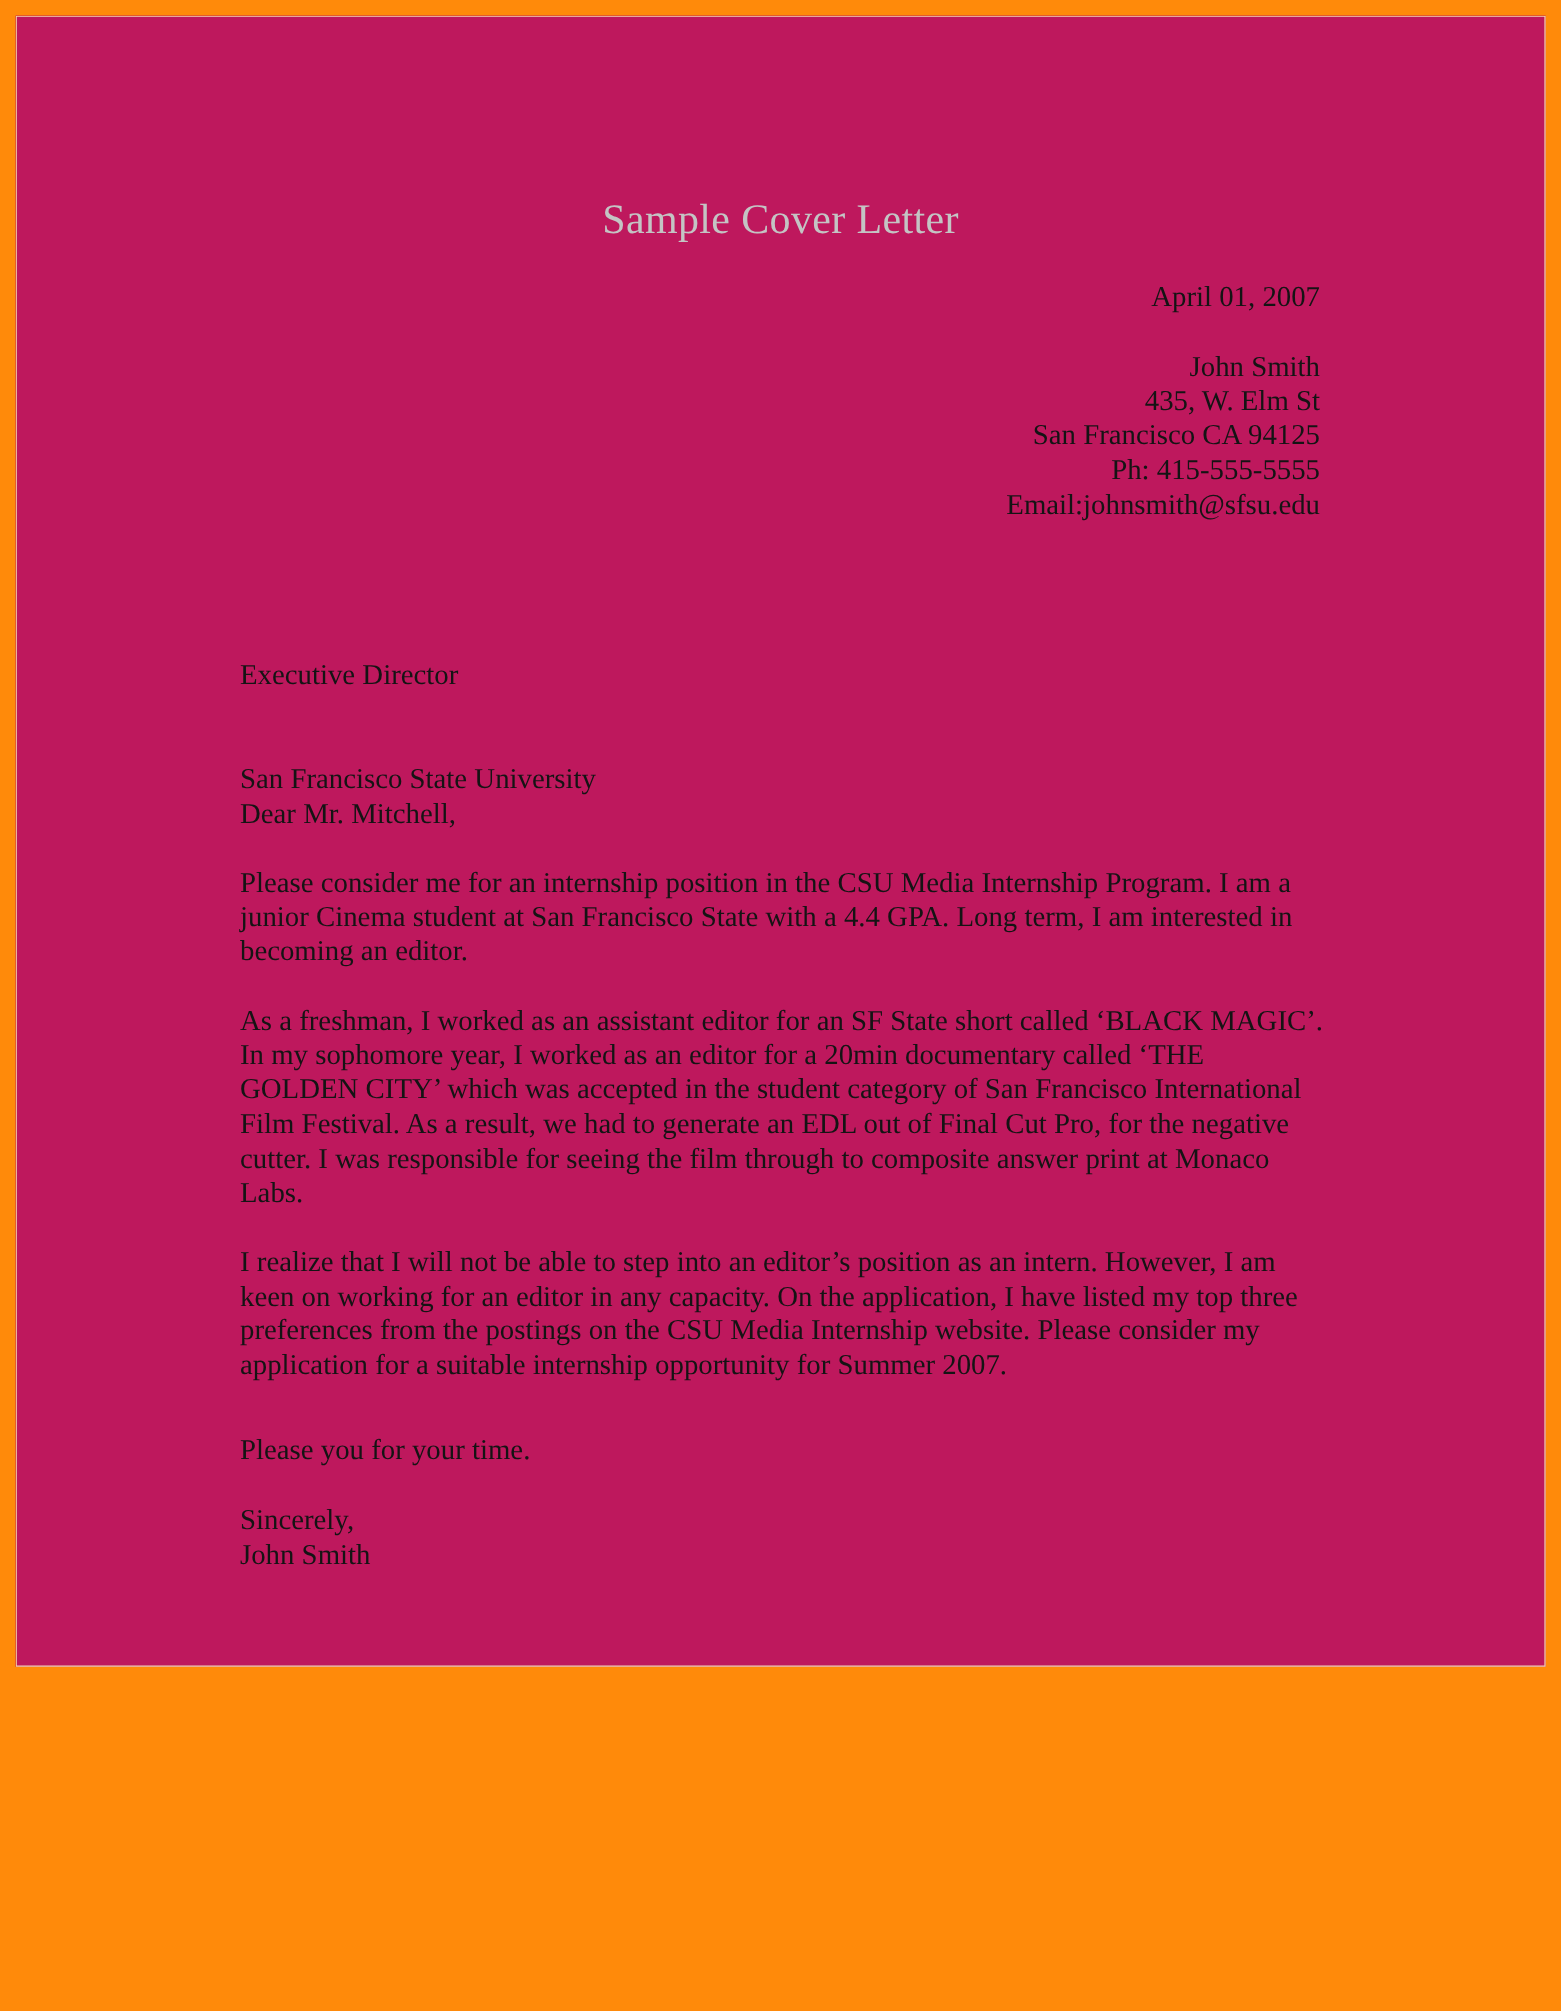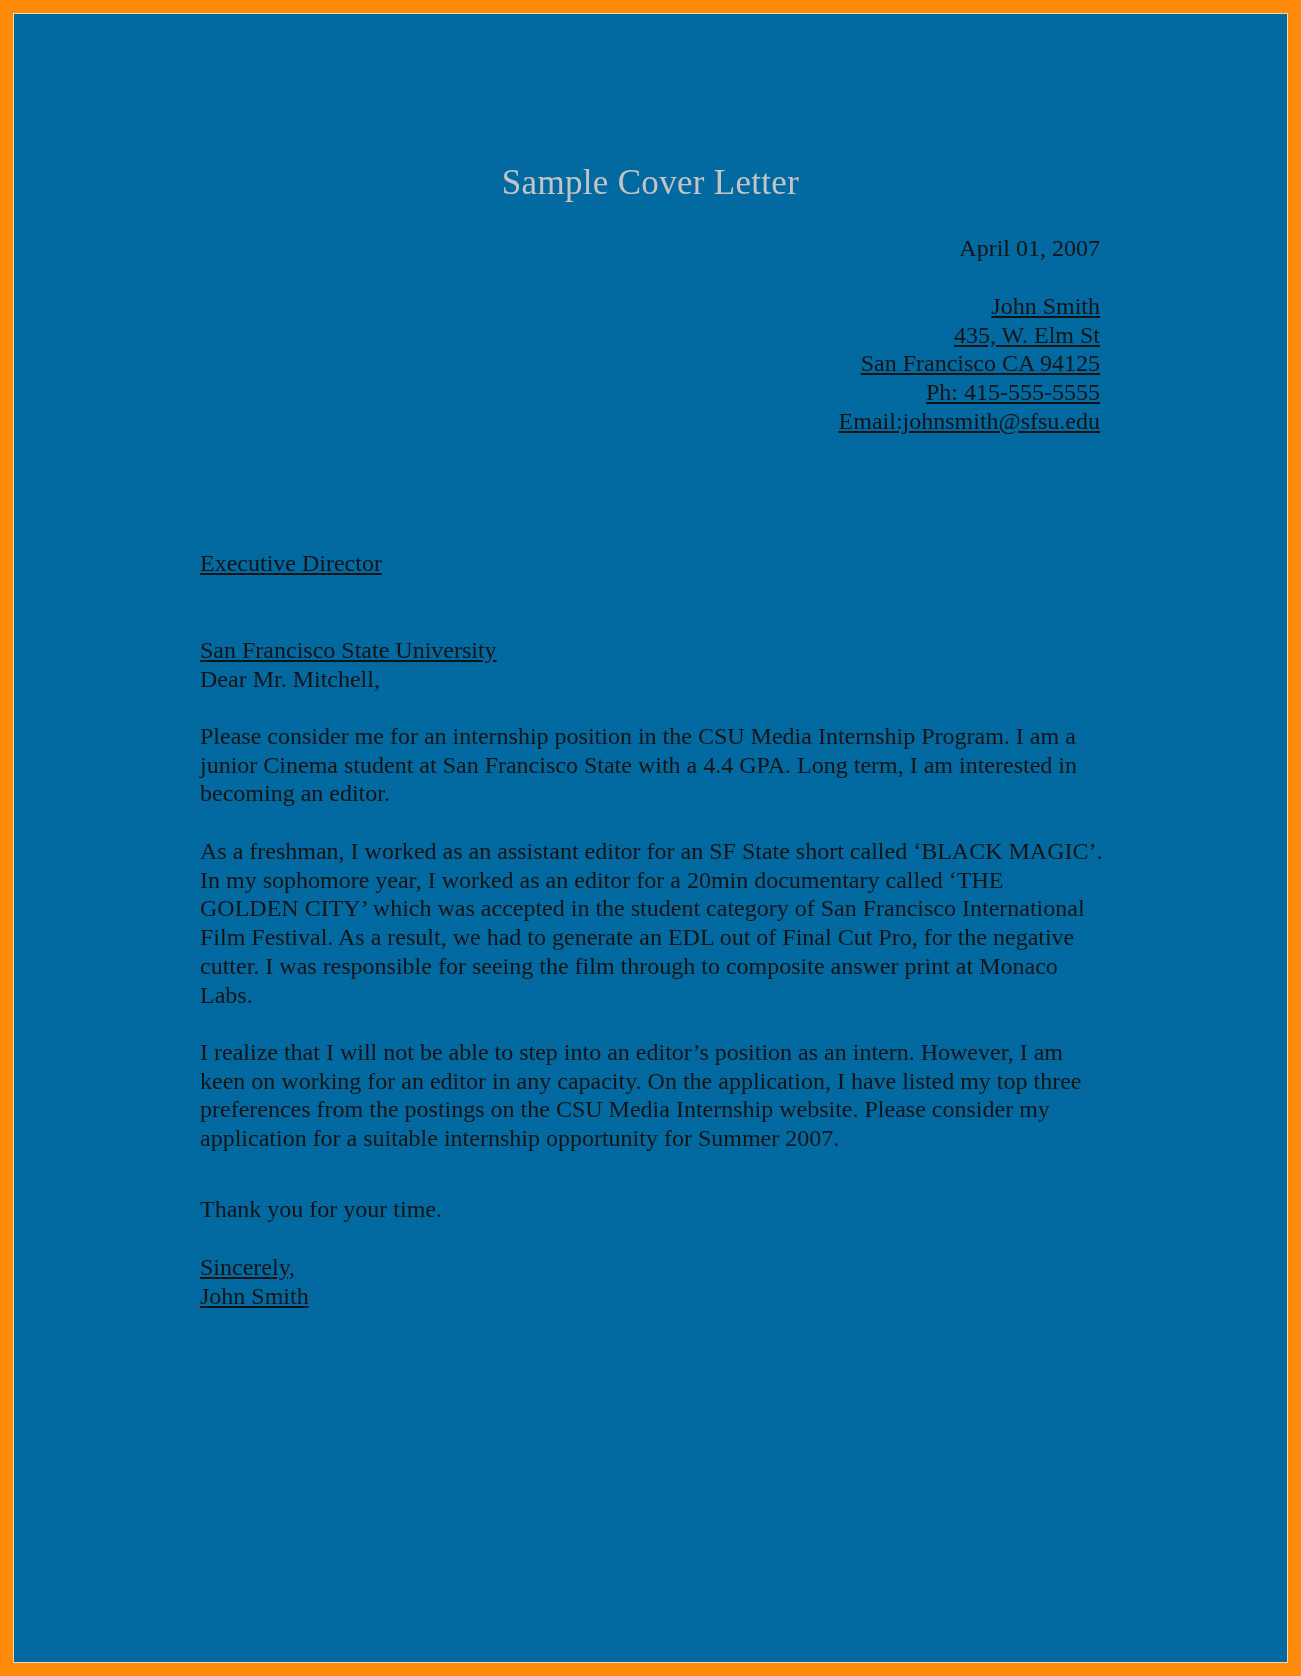--- a/index.html
+++ b/index.html
@@ -11,22 +11,22 @@
       height: 1676px;
       background: #ff8a0a;
       position: relative;
       overflow: hidden;
     }
     .page {
       position: absolute;
       left: 13px;
       top: 13px;
       width: 1275px;
-      height: 1650px;
-      background: #0369a1;
+      height: 1376px;
+      background: #be185d;
       box-shadow: inset 0 0 0 1px #f4d9b0;
     }
     .doc {
       position: absolute;
       left: 0;
       top: 0;
       width: 1275px;
       height: 1650px;
       font-family: "Liberation Serif", "DejaVu Serif", serif;
       color: #141414;
@@ -58,21 +58,21 @@
       width: 905px;
     }
     .recipient { top: 479px; white-space: pre; }
     .salutation { top: 652px; }
     .body-para { margin: 0; }
     .p1 { top: 709px; }
     .p2 { top: 824px; }
     .p3 { top: 1025px; }
     .p4 { top: 1182px; }
     .closing { top: 1240px; }
-    .line { display: block; text-decoration: underline; }
+    .line { display: block; }
   </style>
 </head>
 <body>
 
 <div class="page">
   <div class="doc">
 
     <div class="title">Sample Cover Letter</div>
 
     <div class="right-block date">April 01, 2007</div>
@@ -88,21 +88,21 @@
     <div class="left-block recipient">
       <span class="line">Executive Director</span>
       <span class="line">San Francisco State University</span>
     </div>
 
     <div class="left-block salutation">Dear Mr. Mitchell,</div>
 
     <p class="left-block body-para p1">Please consider me for an internship position in the CSU Media Internship Program. I am a junior Cinema student at San Francisco State with a 4.4 GPA. Long term, I am interested in becoming an editor.</p>
     <p class="left-block body-para p2">As a freshman, I worked as an assistant editor for an SF State short called ‘BLACK MAGIC’. In my sophomore year, I worked as an editor for a 20min documentary called ‘THE GOLDEN CITY’ which was accepted in the student category of San Francisco International Film Festival. As a result, we had to generate an EDL out of Final Cut Pro, for the negative cutter. I was responsible for seeing the film through to composite answer print at Monaco Labs.</p>
     <p class="left-block body-para p3">I realize that I will not be able to step into an editor’s position as an intern. However, I am keen on working for an editor in any capacity. On the application, I have listed my top three preferences from the postings on the CSU Media Internship website. Please consider my application for a suitable internship opportunity for Summer 2007.</p>
-    <p class="left-block body-para p4">Thank you for your time.</p>
+    <p class="left-block body-para p4">Please you for your time.</p>
 
     <div class="left-block closing">
       <span class="line">Sincerely,</span>
       <span class="line">John Smith</span>
     </div>
 
   </div>
 </div>
 
 </body></html>

